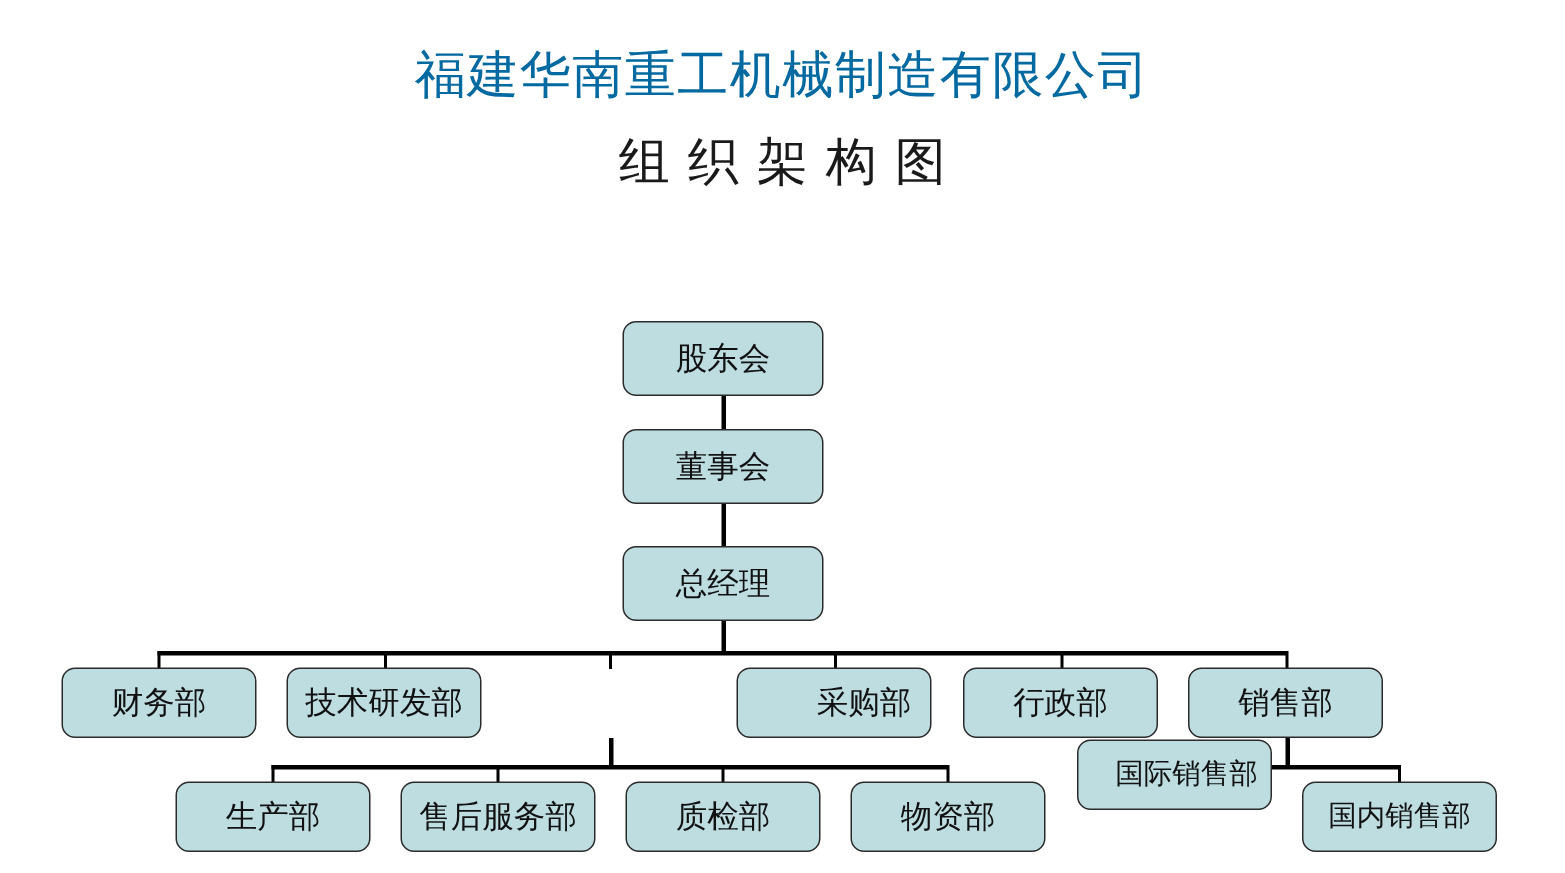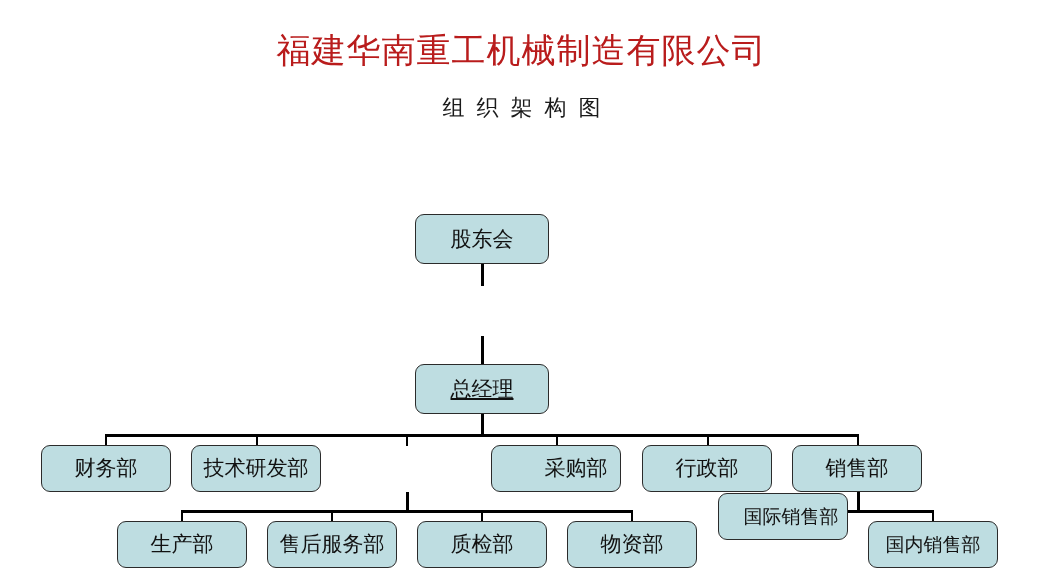--- a/index.html
+++ b/index.html
@@ -22,27 +22,27 @@
     left: 0;
     top: 0;
     width: 1043px;
     text-align: center;
   }
   .title-line1 {
     font-family: "DejaVu Serif", "Liberation Serif", serif;
     font-size: 34px;
     line-height: 44px;
     letter-spacing: 1px;
-    color: #b91c1c;
+    color: #0369a1;
     margin-top: 28px;
     white-space: nowrap;
   }
   .title-line2 {
     font-family: "DejaVu Serif", "Liberation Serif", serif;
-    font-size: 22px;
+    font-size: 34px;
     line-height: 40px;
     letter-spacing: 12px;
     color: #1a1a1a;
     margin-top: 16px;
     padding-left: 12px;
     white-space: nowrap;
     text-align: center;
   }
 
   
@@ -98,24 +98,25 @@
   <div class="title-line1">福建华南重工机械制造有限公司</div>
   <div class="title-line2">组织架构图</div>
 </div>
 
 <div class="chart">
 
   <div class="node" style="left:415px; top:193px; width:134px; height:50px;">股东会</div>
 
   <div class="conn-v" style="left:481px; top:243px; height:22px;"></div>
 
+  <div class="node" style="left:415px; top:265px; width:134px; height:50px;">董事会</div>
 
   <div class="conn-v" style="left:481px; top:315px; height:28px;"></div>
 
-  <div class="node" style="left:415px; top:343px; width:134px; height:50px;text-decoration:underline;">总经理</div>
+  <div class="node" style="left:415px; top:343px; width:134px; height:50px;">总经理</div>
 
   <div class="conn-v" style="left:481px; top:393px; height:22px;"></div>
 
   <div class="conn-h" style="left:105px; top:413px; width:753px;"></div>
 
   <div class="conn-v thin" style="left:105px; top:413px; height:12px;"></div>
   <div class="conn-v thin" style="left:256px; top:413px; height:12px;"></div>
   <div class="conn-v thin" style="left:406px; top:413px; height:12px;"></div>
   <div class="conn-v thin" style="left:556px; top:413px; height:12px;"></div>
   <div class="conn-v thin" style="left:707px; top:413px; height:12px;"></div>

